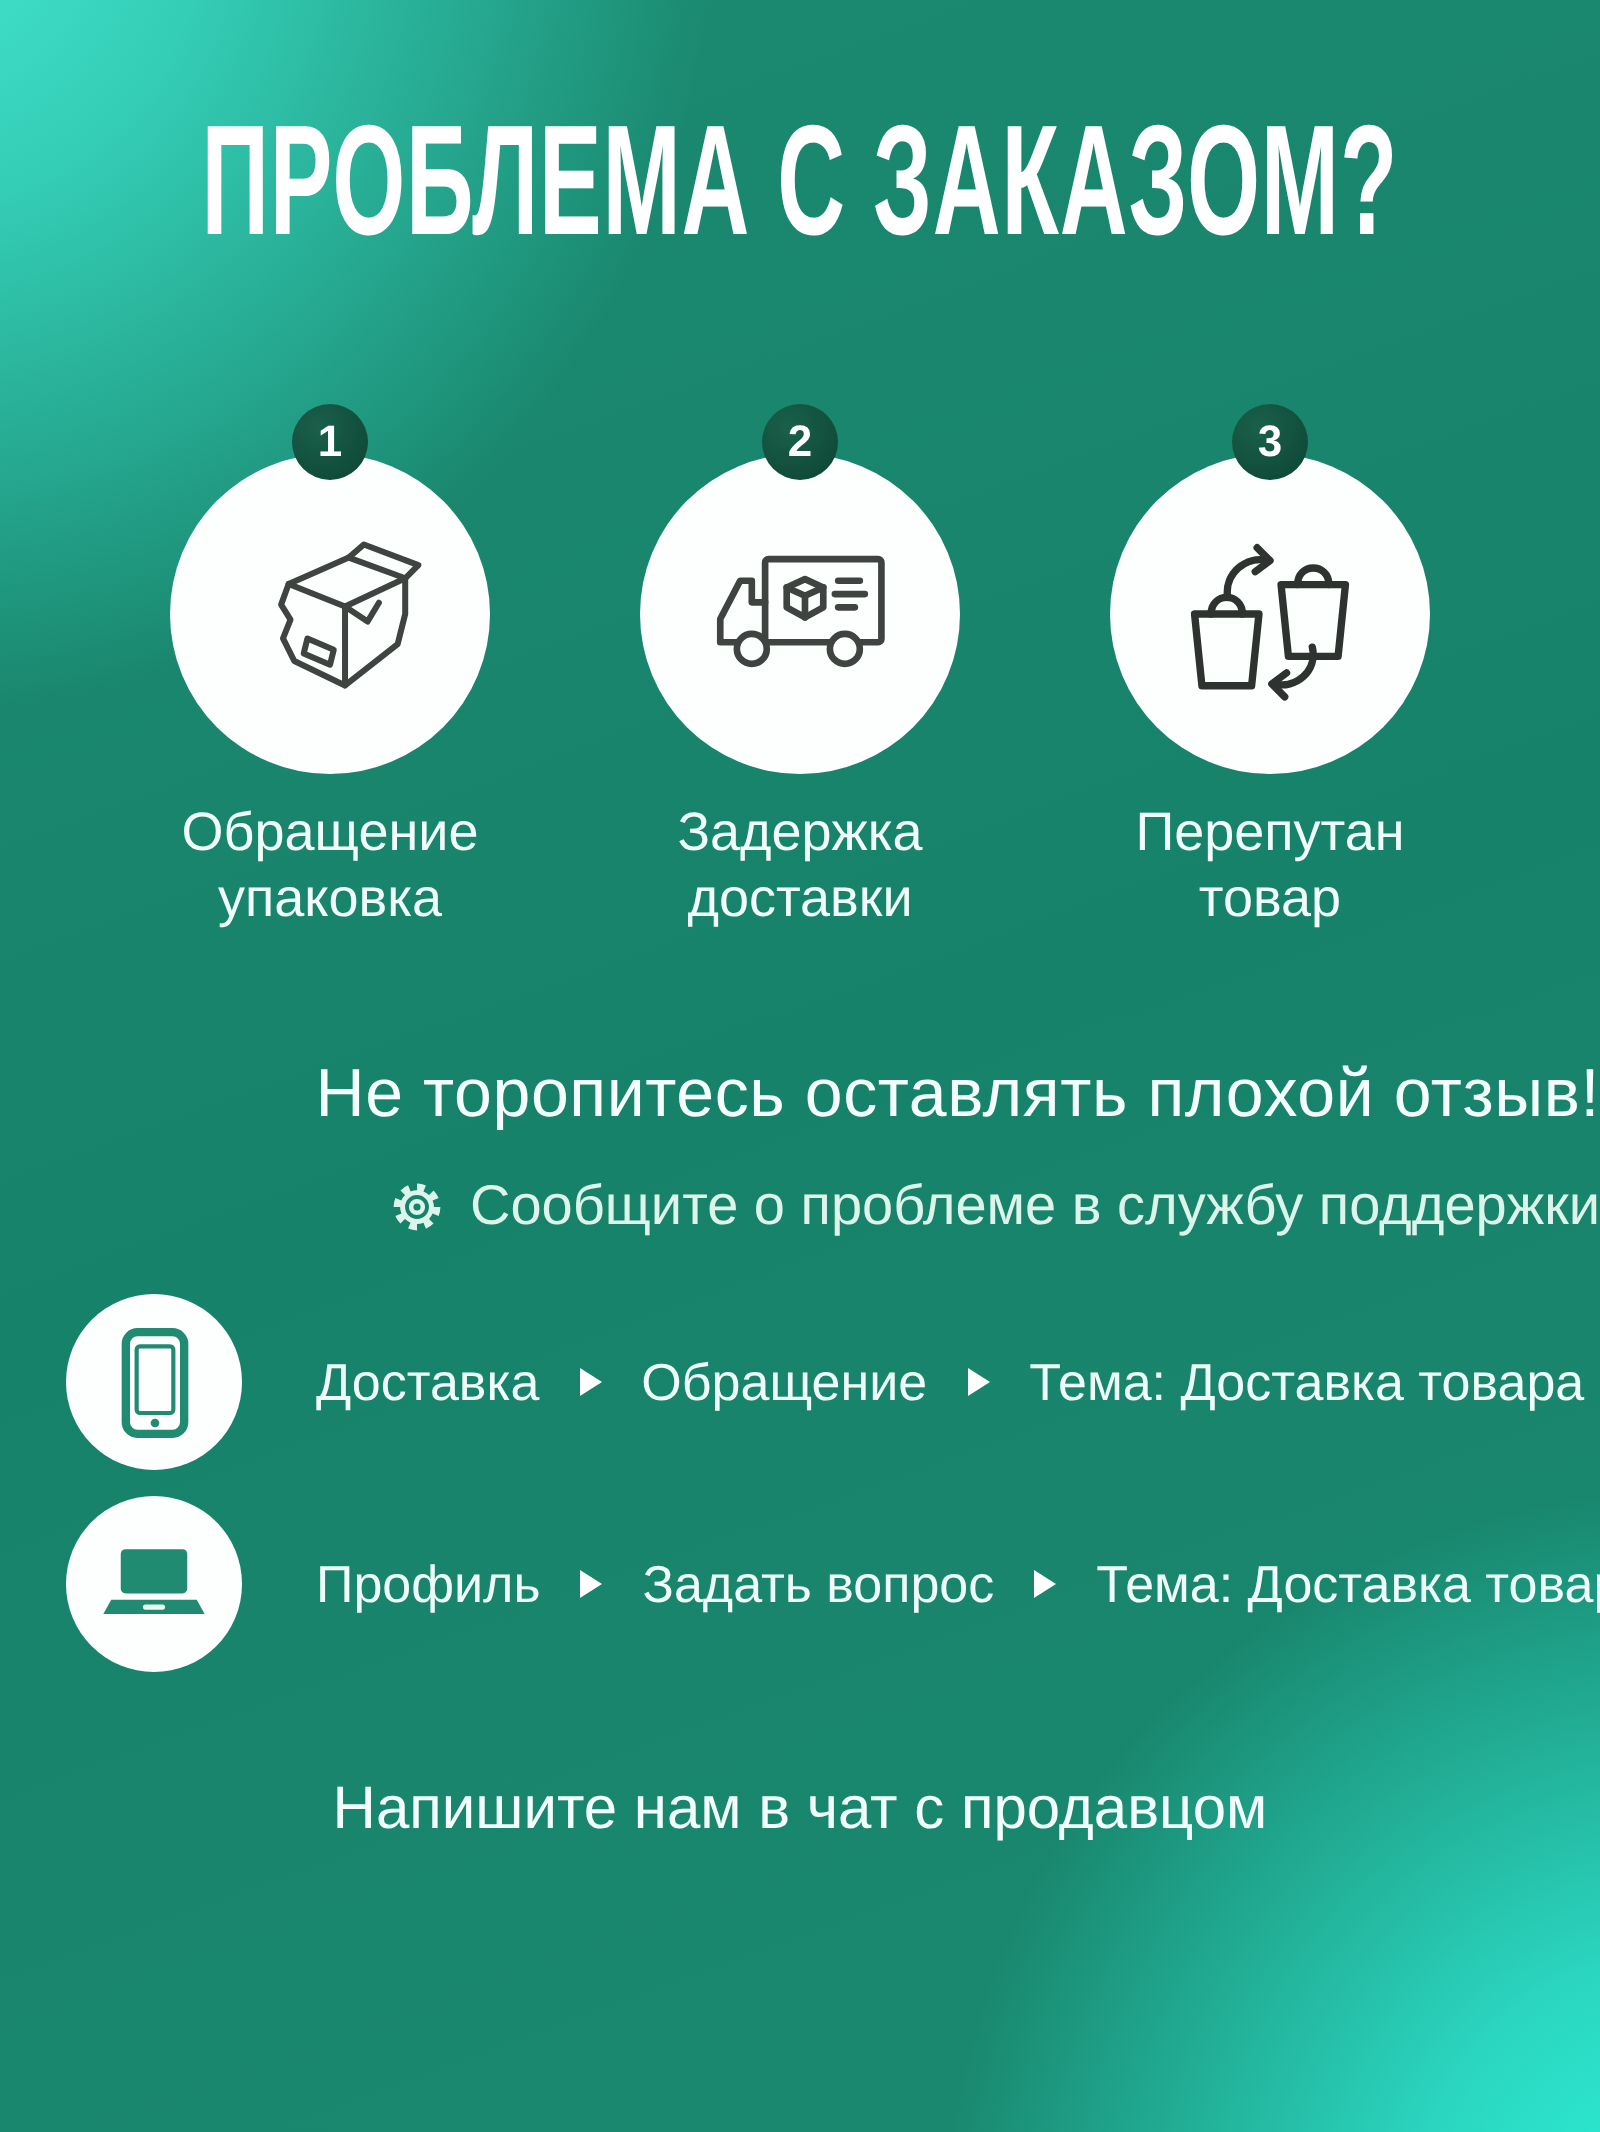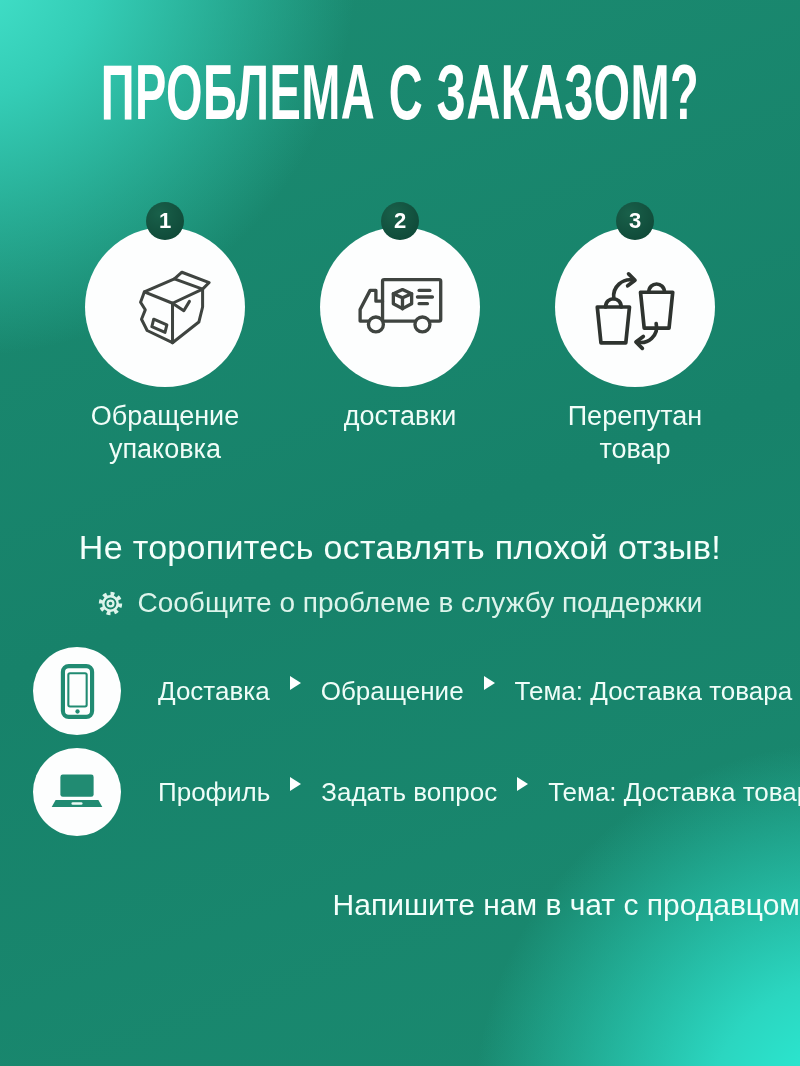--- a/index.html
+++ b/index.html
@@ -47,50 +47,50 @@
   .step-circle {
     width:160px; height:160px; border-radius:50%;
     background:#fdfefe;
     display:flex; align-items:center; justify-content:center;
   }
   .step-label {
     margin-top:13px; font-size:27px; line-height:33px; color:#f0fdf8;
   }
 
   
-  .advice { position:absolute; top:528px; left:0; right:0; text-align:center; }
+  .advice { position:absolute; top:528px; left:0; right:0; text-align:right; }
   .advice-headline { font-size:34px; font-weight:400; color:#f4fffb; letter-spacing:0.3px; }
   .advice-subline {
     margin-top:20px; display:inline-flex; align-items:center; gap:13px;
     font-size:28px; color:#ddf4eb;
   }
 
   
   .path-row { position:absolute; left:33px; display:flex; align-items:center; }
   .path-row.row-0 { top:647px; }
   .path-row.row-1 { top:748px; }
   .path-circle {
     width:88px; height:88px; border-radius:50%;
     background:#fdfefe; flex:0 0 auto;
     display:flex; align-items:center; justify-content:center;
     margin-right:37px;
   }
-  .path-steps { display:flex; gap:18px; font-size:26px; color:#effdf8; white-space:nowrap; }
+  .path-steps { display:flex; align-items:center; gap:18px; font-size:26px; color:#effdf8; white-space:nowrap; }
   .tri {
     width:0; height:0;
     border-left:11px solid #ffffff;
     border-top:7px solid transparent;
     border-bottom:7px solid transparent;
     margin:0 2px;
   }
 
   
   .footer {
     position:absolute; top:886px; left:0; right:0;
-    text-align:right; font-size:30px; line-height:38px; color:#f2fffb;
+    text-align:center; font-size:30px; line-height:38px; color:#f2fffb;
   }
 
   svg { display:block; }
 </style>
 </head>
 <body>
 
 <div class="canvas">
 
   <h1 class="title">
@@ -131,20 +131,21 @@
             <path d="M79,29 V41 L68,47"></path>
             <path d="M88,25 H101"></path>
             <path d="M86,33 H104"></path>
             <path d="M88,41 H98"></path>
             <circle cx="36" cy="66" r="9" fill="#fdfefe"></circle>
             <circle cx="92" cy="66" r="9" fill="#fdfefe"></circle>
           </svg>
         </span>
       </div>
       <div class="step-label">
+        <div>Задержка</div>
         <div>доставки</div>
       </div>
     </div>
 
     <div class="step">
       <div class="step-badge">3</div>
       <div class="step-circle">
         <span>
           <svg width="92" height="92" viewBox="0 0 100 100" fill="none" stroke="#2e332f" stroke-width="4" stroke-linejoin="round" stroke-linecap="round">
             <path d="M56,34 H91 L87,73 H60 Z"></path>

